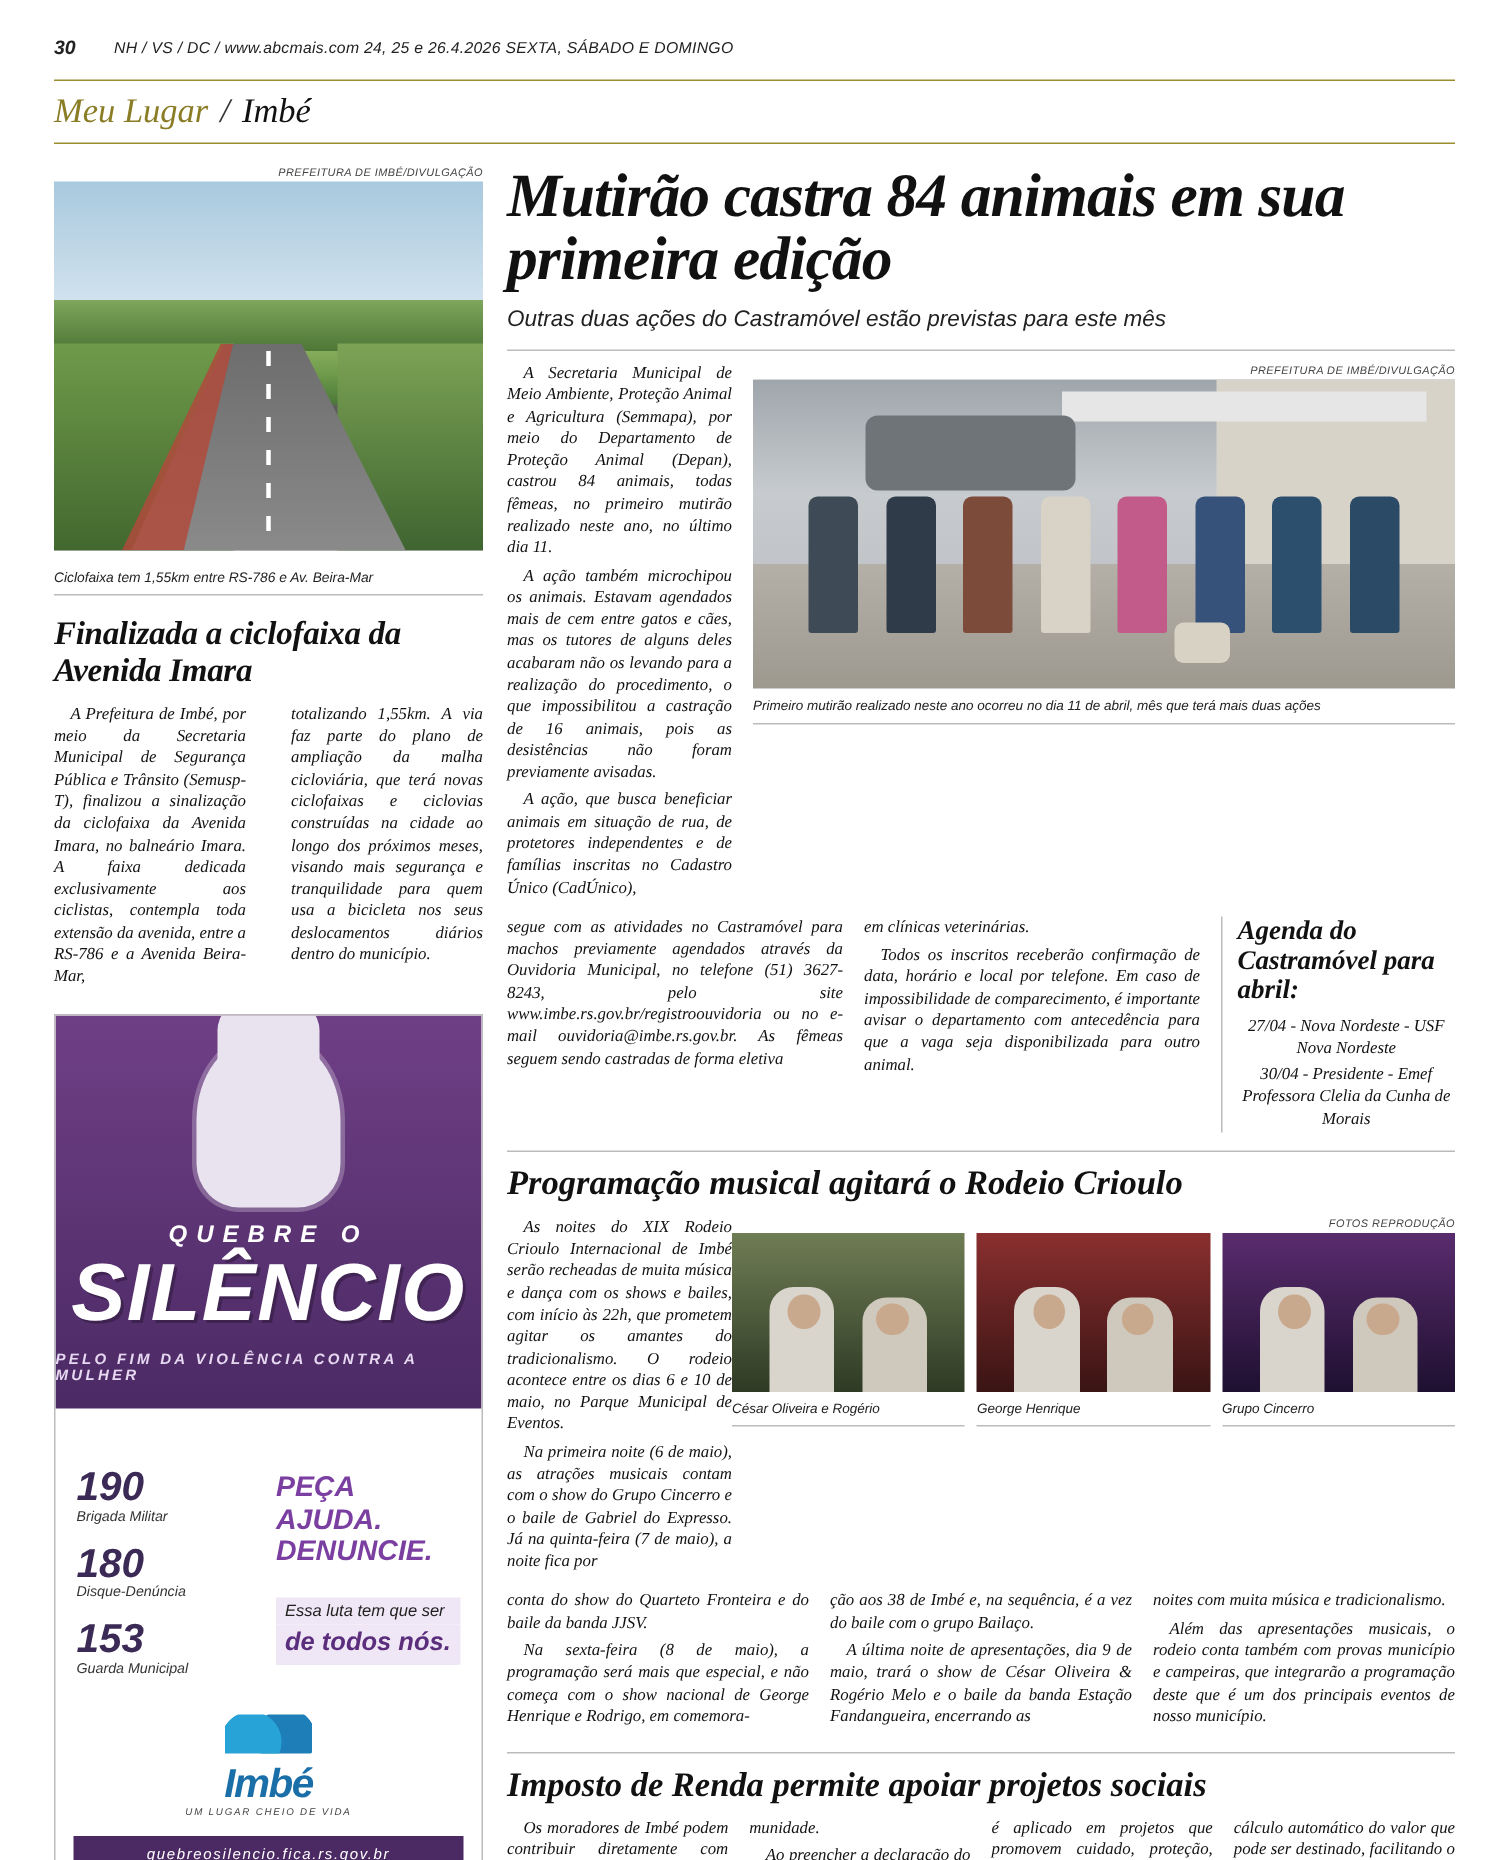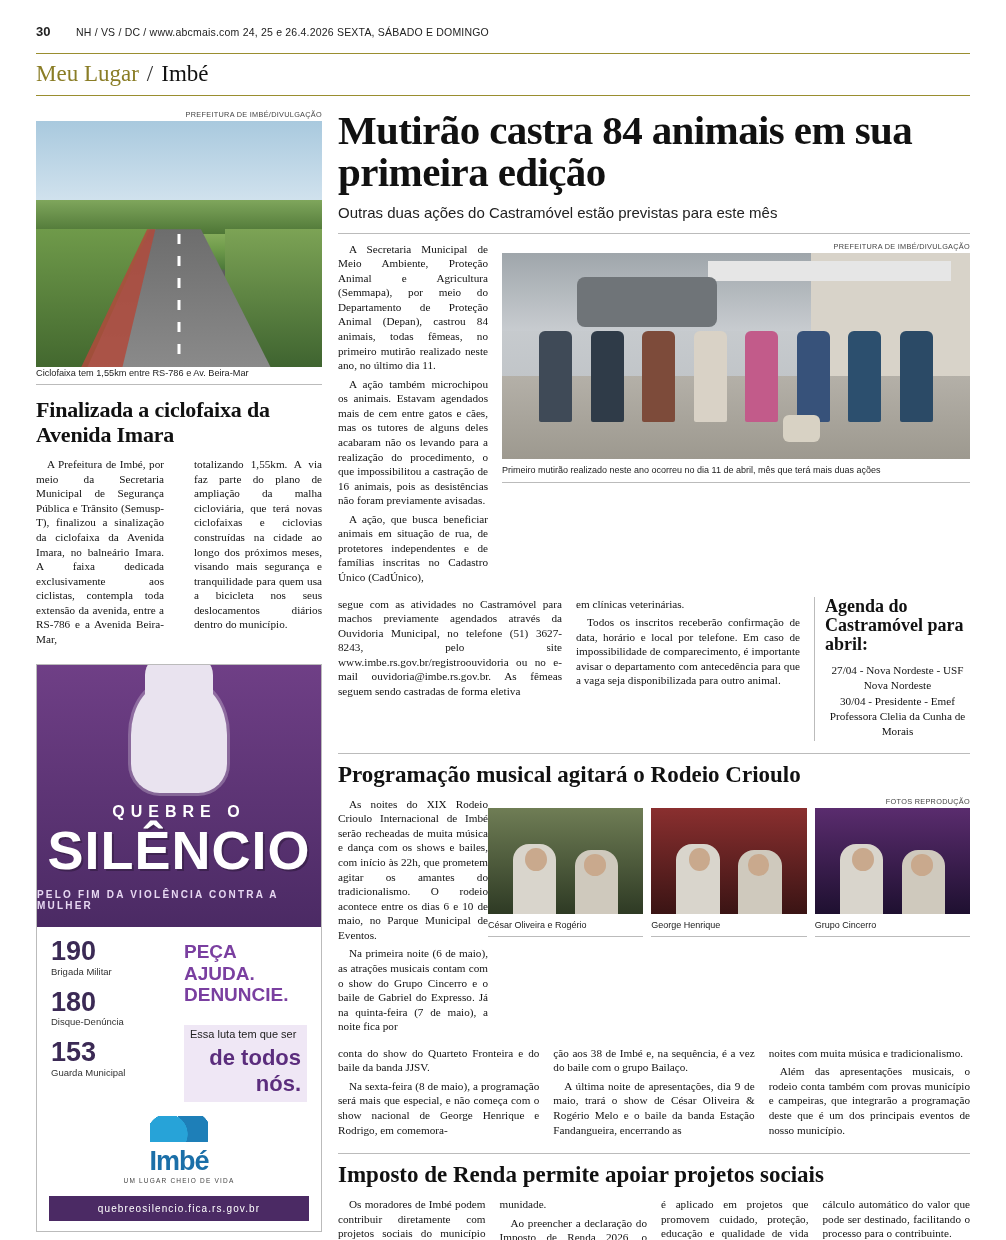--- a/index.html
+++ b/index.html
@@ -9,20 +9,21 @@
     background:#ffffff;
     font-family:"Liberation Serif", serif;
     color:#111;
     position:relative;
     overflow:hidden;
   }
   .page {
     width:1006px; height:1020px;
     position:relative;
     padding:24px 36px 12px 36px;
+    font-style:italic;
   }
   
   .masthead {
     display:flex; align-items:flex-end; gap:14px;
     border-bottom:0; padding-bottom:4px;
   }
   .folio {
     font-family:"Liberation Sans", sans-serif;
     font-size:13px; font-weight:700; color:#222;
     width:26px;
@@ -58,21 +59,21 @@
   
   .credit {
     font-family:"Liberation Sans", sans-serif;
     font-size:7.3px; letter-spacing:.3px;
     color:#444; text-align:right; text-transform:uppercase;
     margin-bottom:2px;
   }
   .caption {
     font-family:"Liberation Sans", sans-serif;
     font-size:9.2px; color:#222;
-    padding:1px 0 6px 0;
+    padding:13px 0 6px 0;
     border-bottom:1px solid #bbb;
   }
 
   
   .photo-road {
     width:100%; height:246px; position:relative; overflow:hidden;
     background:linear-gradient(#bcd6e8 0%, #cfe1ee 38%, #9fc06e 39%, #6f9b4b 52%, #4d7a3a 60%, #5d5d5d 61%, #6b6b6b 100%);
   }
   .photo-road .sky { position:absolute; left:0; top:0; width:100%; height:38%;
     background:linear-gradient(#a9c9de,#d7e6f0); }
@@ -147,21 +148,21 @@
     color:#fff; font-family:"Liberation Sans", sans-serif;
     font-size:54px; font-weight:800; letter-spacing:1px; line-height:1;
     margin-top:2px;
     text-shadow:2px 2px 0 rgba(0,0,0,.25);
   }
   .ad-tagline {
     color:#e7d8f2; font-family:"Liberation Sans", sans-serif;
     font-size:10px; letter-spacing:2.2px; margin-top:12px; font-weight:600;
   }
   .ad-nums {
-    display:flex; padding:10px 14px 0 14px; gap:10px;
+    display:flex; padding:10px 14px 0 14px; gap:10px;margin-top:28px;
   }
   .ad-nums .left { width:50%; }
   .ad-num {
     font-family:"Liberation Sans", sans-serif;
     font-size:27px; font-weight:800; color:#3b2a55; line-height:1.05;
   }
   .ad-num-label {
     font-family:"Liberation Sans", sans-serif;
     font-size:9.5px; color:#333; margin-bottom:11px;
   }
@@ -170,23 +171,22 @@
     font-family:"Liberation Sans", sans-serif;
     font-size:19px; font-weight:800; color:#7a3fa0; line-height:1.12;
   }
   .ad-essa {
     margin-top:20px;
     font-family:"Liberation Sans", sans-serif;
     font-size:11px; color:#222; background:#efe7f5; padding:3px 6px;
   }
   .ad-todos {
     font-family:"Liberation Sans", sans-serif;
-    font-size:22px; font-weight:800; color:#5b2d7d; background:#efe7f5;
+    font-size:17px; font-weight:800; color:#5b2d7d; background:#efe7f5;
     padding:2px 6px 5px 6px;
-    text-align:right;
   }
   .ad-logo {
     text-align:center; margin-top:14px;
     font-family:"Liberation Sans", sans-serif;
   }
   .ad-logo .wave {
     display:inline-block; width:58px; height:26px;
     background:radial-gradient(circle at 30% 70%, #27a3d8 0 45%, transparent 46%),
                radial-gradient(circle at 70% 60%, #1e7fb8 0 45%, transparent 46%);
   }

